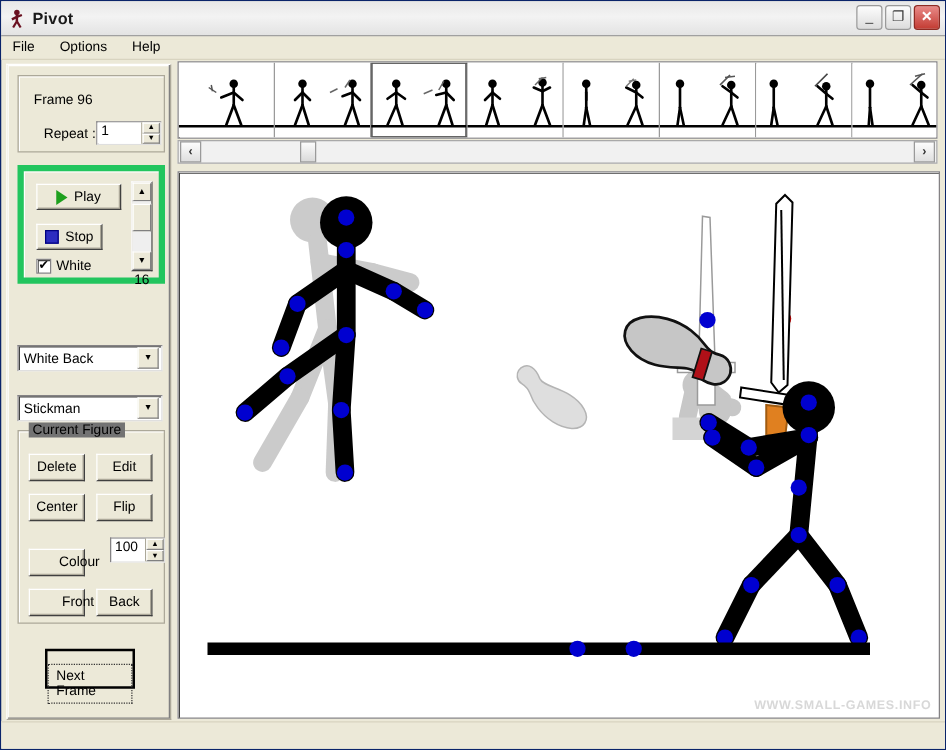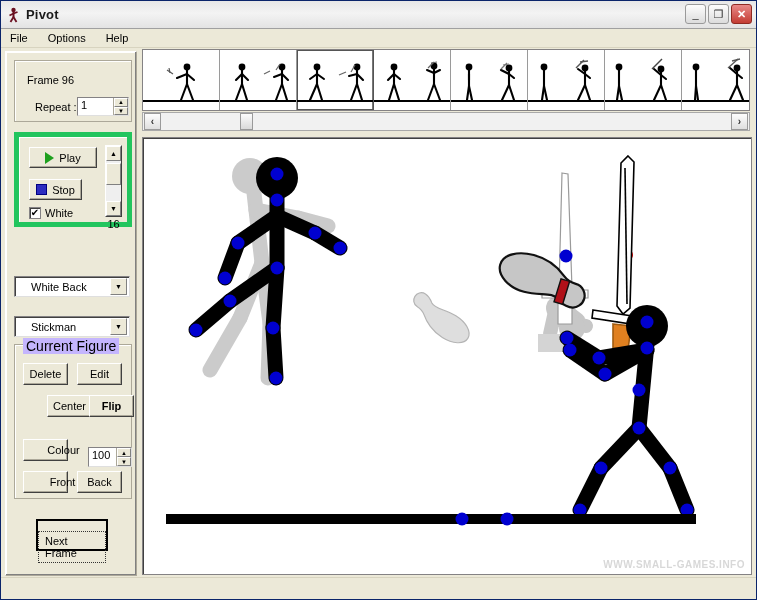--- a/index.html
+++ b/index.html
@@ -91,21 +91,21 @@
     border-left: 1px solid #aca899; background: #ece9d8;
   }
   .spin-arrows div {
     flex: 1; display: flex; align-items: center; justify-content: center;
     font-size: 6px; line-height: 1; color: #000;
     border: 1px solid #fff; border-right-color:#808080; border-bottom-color:#808080;
     background: #ece9d8;
   }
 
   #repeat-spin { left: 62px; top: 36px; width: 52px; height: 19px; }
-  #colour-spin { left: 73px; top: 102px; width: 44px; height: 20px; }
+  #colour-spin { left: 73px; top: 85px; width: 44px; height: 20px; }
 
   #playbox {
     position: absolute; left: 8px; top: 80px; width: 118px; height: 95px;
     border: 5px solid #22c55e; background: #ece9d8;
     box-shadow: inset 1px 1px 0 #fff;
   }
   .xpbtn {
     background: #ece9d8;
     border: 1px solid #fff;
     border-right-color:#404040; border-bottom-color:#404040;
@@ -151,44 +151,44 @@
     text-align: center; font-size: 11px; color: #000;
   }
 
   .combo {
     position: absolute; height: 21px;
     background: #fff; border: 1px solid #848284;
     border-right-color:#dfdfdf; border-bottom-color:#dfdfdf;
     box-shadow: inset 1px 1px 0 #404040;
     display: flex; align-items: center;
   }
-  .combo .cv { flex: 1; padding-left: 16px; font-size: 11px; color: #000; }
+  .combo .cv { flex: 1; padding-left: 4px; font-size: 11px; color: #000; }
   .combo .carrow {
     width: 17px; height: 17px; margin-right: 2px;
     background: #ece9d8; border: 1px solid #fff;
     border-right-color:#808080; border-bottom-color:#808080;
     display: flex; align-items: center; justify-content: center;
     font-size: 7px; color: #000;
   }
   #combo-bg { left: 8px; top: 224px; width: 116px; }
   #combo-fig { left: 8px; top: 264px; width: 116px; }
 
   #curfig {
     position: absolute; left: 8px; top: 292px; width: 118px; height: 155px;
     border: 1px solid #aca899; box-shadow: inset 1px 1px 0 #fff;
   }
   #curfig .legend {
-    position: absolute; left: 8px; top: -7px; background: #c4b5fd;
-    padding: 0 3px; font-size: 14px; color: #000;
+    position: absolute; left: 8px; top: -7px; background: #737373;
+    padding: 0 3px; font-size: 11px; color: #000;
   }
   .fbtn { position: absolute; width: 45px; height: 22px; text-align: right; }
   #btn-delete { left: 8px; top: 18px; }
   #btn-edit   { left: 62px; top: 18px; }
-  #btn-center { left: 8px; top: 50px; margin-left: 24px; }
-  #btn-flip   { left: 74px; top: 50px; font-weight: bold; }
+  #btn-center { left: 8px; top: 50px; }
+  #btn-flip   { left: 62px; top: 50px; }
   #btn-colour { left: 8px; top: 94px; padding-left: 36px; }
   #btn-front  { left: 8px; top: 126px; padding-left: 34px; }
   #btn-back   { left: 62px; top: 126px; }
 
   #nextframe-wrap {
     position: absolute; left: 30px; top: 467px; width: 72px; height: 32px;
   }
   #nextframe {
     width: 100%; height: 100%;
     border: 2px solid #000; background: #ece9d8;

